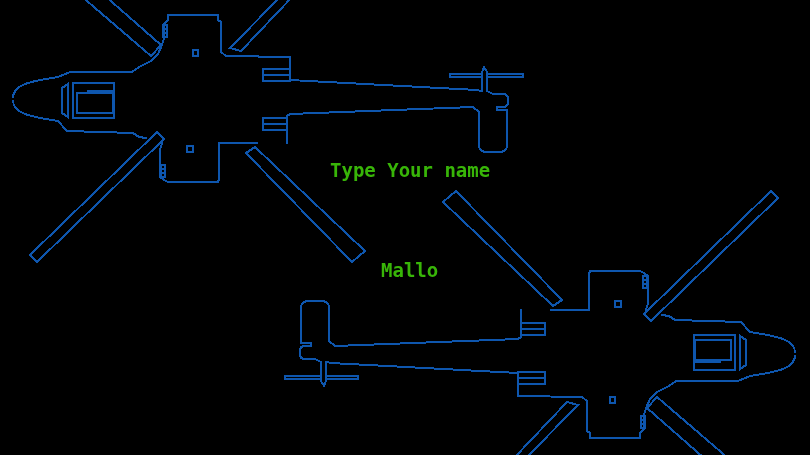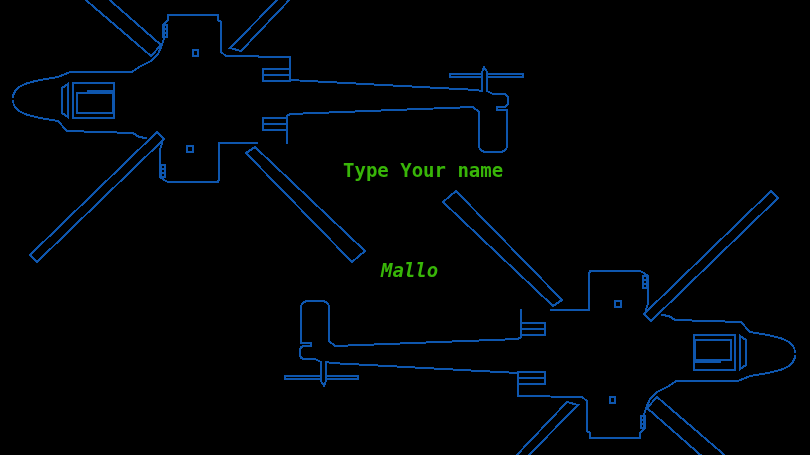--- a/index.html
+++ b/index.html
@@ -17,22 +17,22 @@
     stroke-width:2;
     stroke-linecap:square;
   }
   .gametext{
     position:absolute;
     color:var(--text-green,#38b508);
     font:bold 19px/19px "DejaVu Sans Mono", monospace;
     letter-spacing:0;
     white-space:pre;
   }
-  .prompt{left:343px;top:161px;}
-  .typed{left:381px;top:261px;font-style:italic;}
+  .prompt{left:330px;top:161px;}
+  .typed{left:381px;top:261px;}
 </style>
 </head>
 <body>
 
 <div class="screen">
 
   <svg class="wire" width="810" height="455" viewBox="0 0 810 455" shape-rendering="crispEdges">
     <g id="heli">
 
       <path d="M13,97 C13,91 17,87 25,84 C33,81 45,79 58,77 L70,72 L132,72 L139,67 L151,61 L158,54 L162,45 L164,38 L164,24 L168,20 L168,15 L218,15 L218,20 L221,22 L221,52 L226,56 L290,57 L290,80 L477,90 L481,91"></path>

